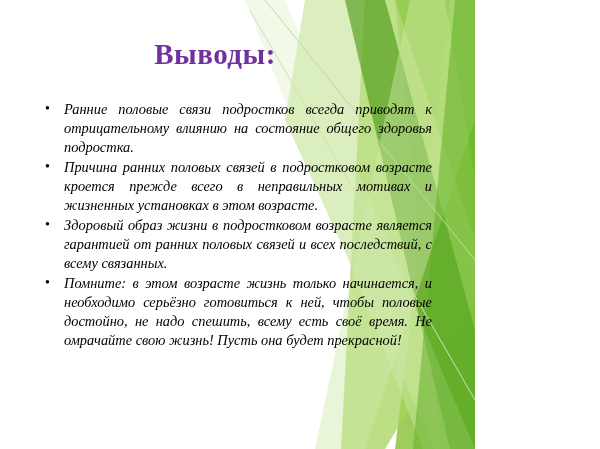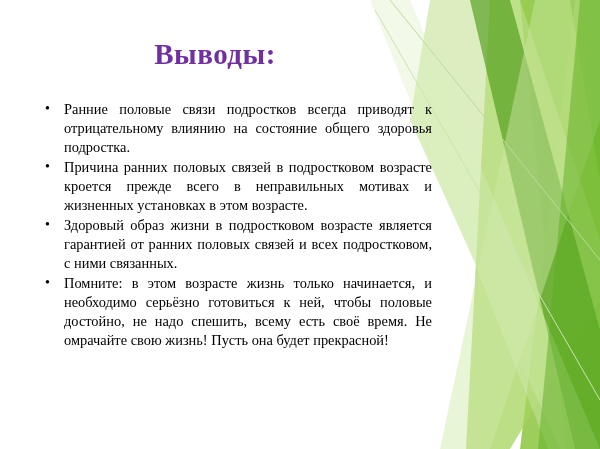--- a/index.html
+++ b/index.html
@@ -8,21 +8,21 @@
   }
   body {
     width: 600px;
     height: 449px;
     overflow: hidden;
     background: #ffffff;
     font-family: "Liberation Serif", serif;
   }
   .slide {
     position: relative;
-    width: 600px;
+    width: 475px;
     height: 449px;
     background: #ffffff;
     overflow: hidden;
   }
   
   .deco {
     position: absolute;
     top: 0;
     right: 0;
     width: 230px;
@@ -68,20 +68,21 @@
   .body-list li .bullet {
     position: absolute;
     left: 3px;
     top: 0;
     font-size: 14px;
     line-height: 1.32;
     color: #000000;
   }
   .body-list li .txt {
     display: block;
+    font-style: italic;
   }
 </style>
 </head>
 <body>
 
 <div class="slide">
 
   <div class="deco">
     <svg width="230" height="449" viewBox="0 0 230 449" xmlns="http://www.w3.org/2000/svg">
       <polygon points="150,0 230,0 230,449 196,449" fill="#6FB92C"></polygon>
@@ -103,21 +104,21 @@
     <li>
       <span class="bullet">•</span>
       <span class="txt">Ранние половые связи подростков всегда приводят к отрицательному влиянию на состояние общего здоровья подростка.</span>
     </li>
     <li>
       <span class="bullet">•</span>
       <span class="txt">Причина ранних половых связей в подростковом возрасте кроется прежде всего в неправильных мотивах и жизненных установках в этом возрасте.</span>
     </li>
     <li>
       <span class="bullet">•</span>
-      <span class="txt">Здоровый образ жизни в подростковом возрасте является гарантией от ранних половых связей и всех подростковом, с ними связанных.</span>
+      <span class="txt">Здоровый образ жизни в подростковом возрасте является гарантией от ранних половых связей и всех последствий, с всему связанных.</span>
     </li>
     <li>
       <span class="bullet">•</span>
       <span class="txt">Помните: в этом возрасте жизнь только начинается, и необходимо серьёзно готовиться к ней, чтобы половые достойно, не надо спешить, всему есть своё время. Не омрачайте свою жизнь! Пусть она будет прекрасной!</span>
     </li>
   </ul>
 
 </div>
 
 </body></html>

